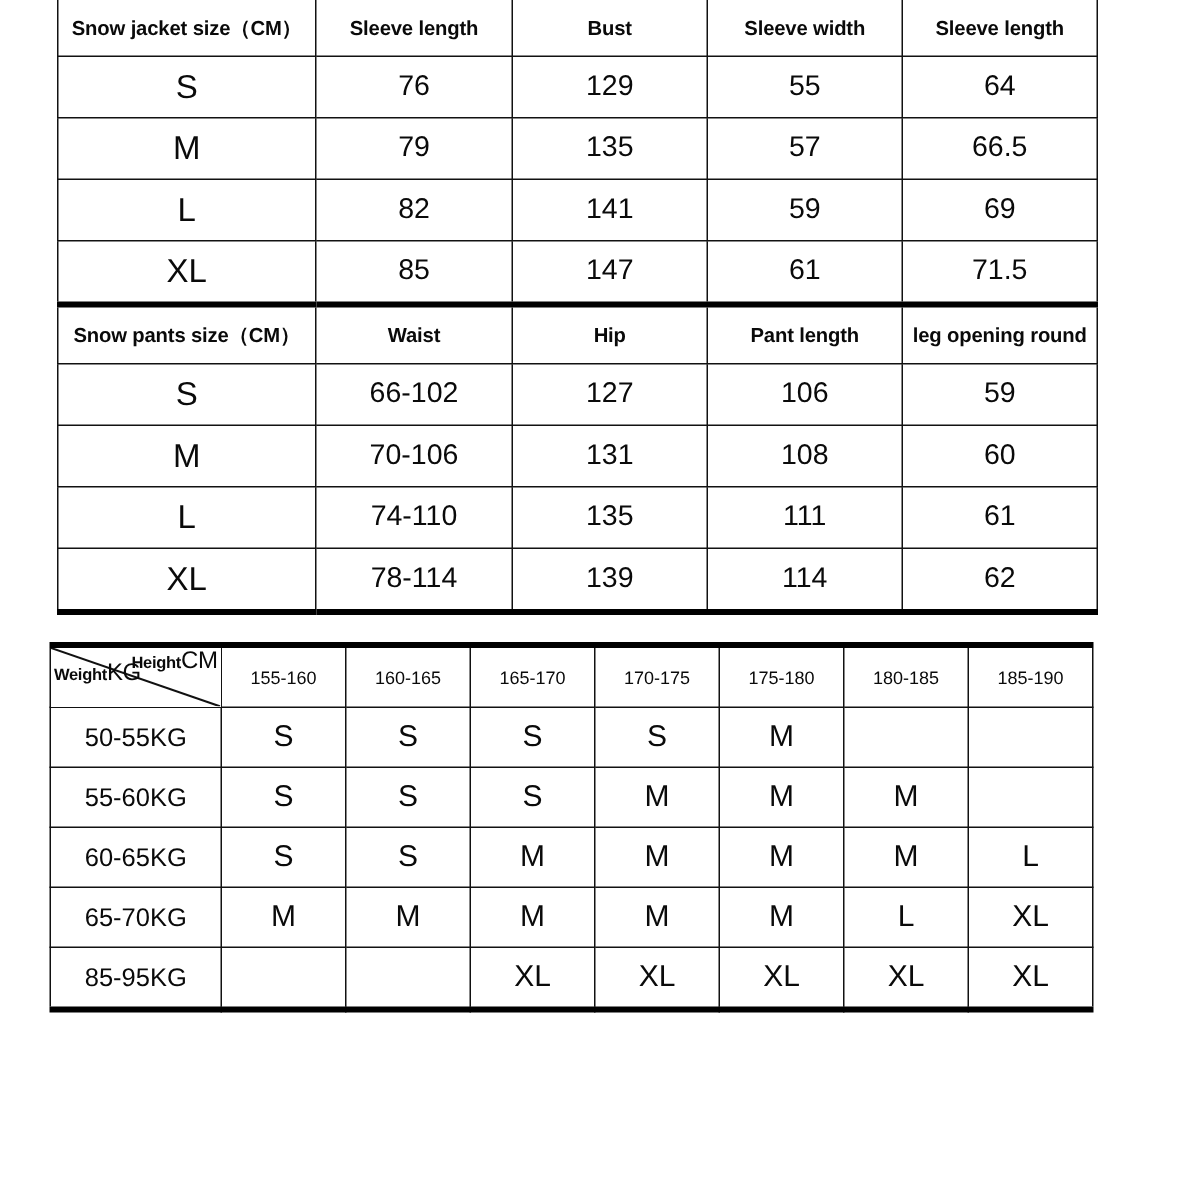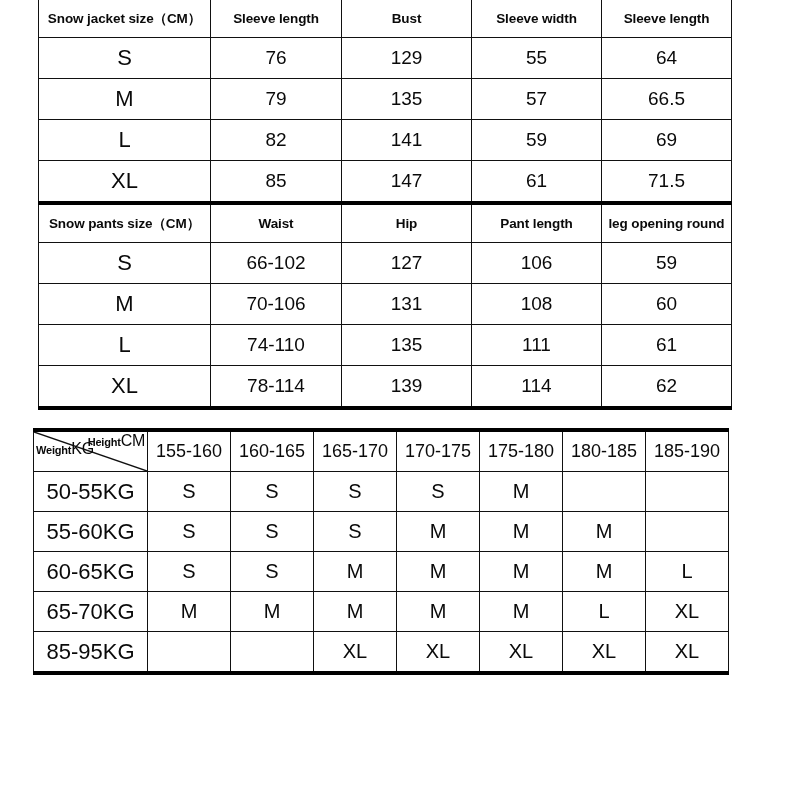--- a/index.html
+++ b/index.html
@@ -81,25 +81,25 @@
     padding: 0;
     background: #fff;
   }
   table.matrix td.corner {
     position: relative;
     width: 114px;
     padding: 0;
     overflow: hidden;
   }
   table.matrix td.rowhdr {
-    font-size: 22px;
+    font-size: 17px;
     width: 114px;
   }
   table.matrix td.colhdr {
-    font-size: 18px;
+    font-size: 12px;
   }
   table.matrix td.cell {
     font-size: 20px;
   }
   .mcol { width: 83px; }
 
   
   .corner-inner {
     position: relative;
     width: 100%;

